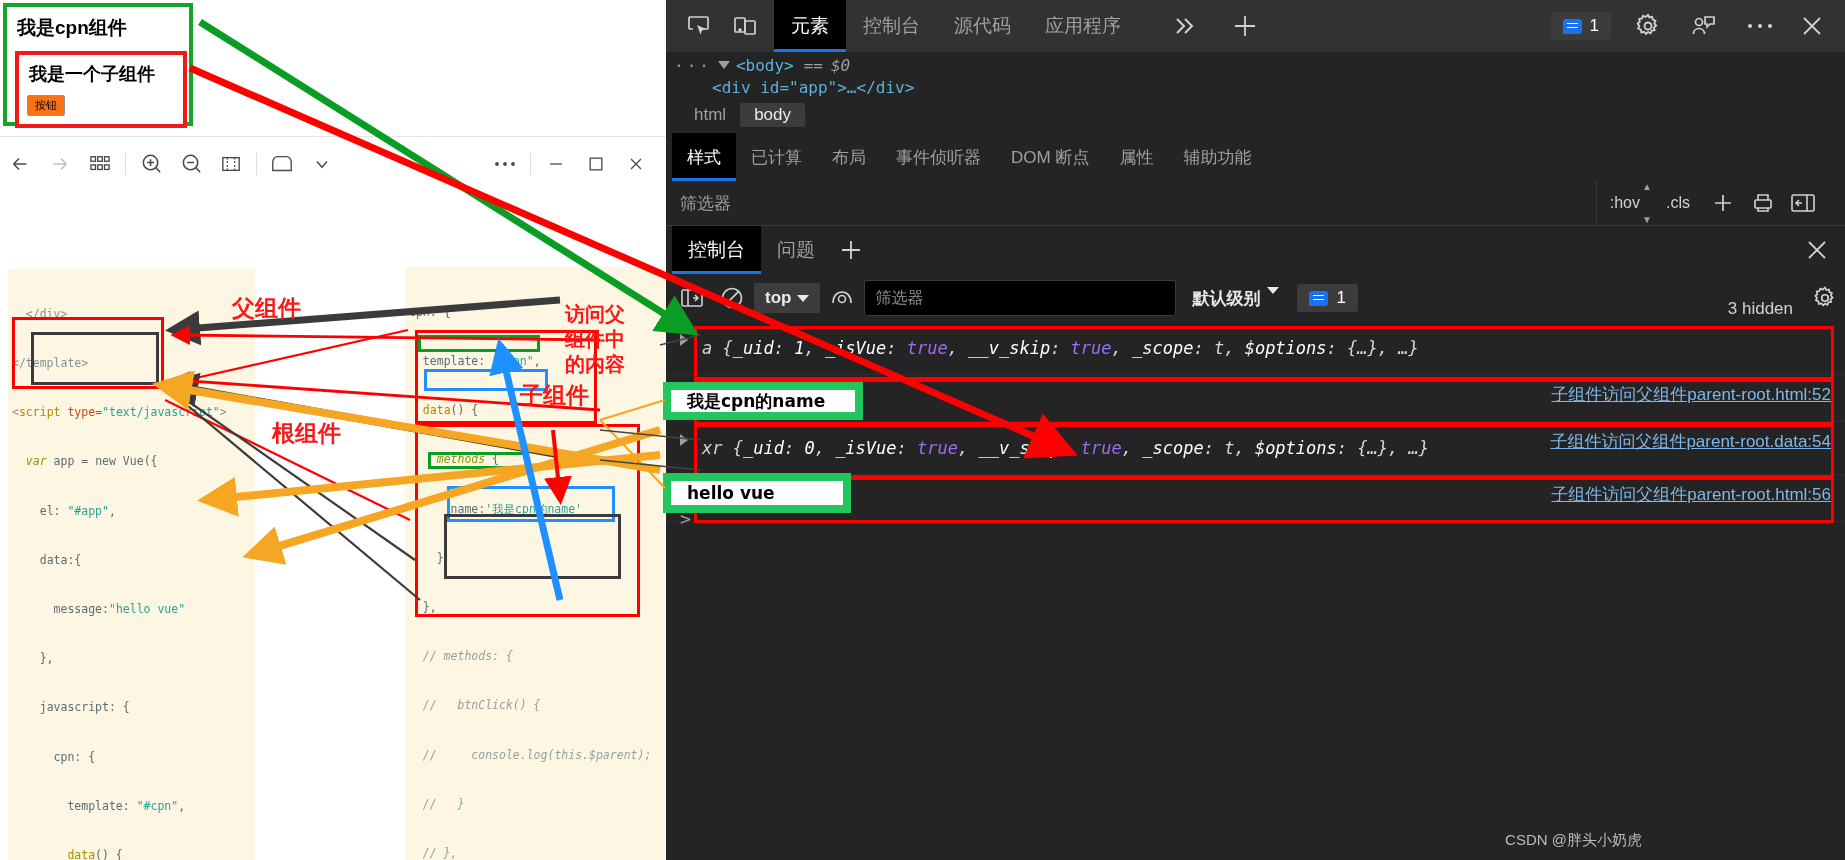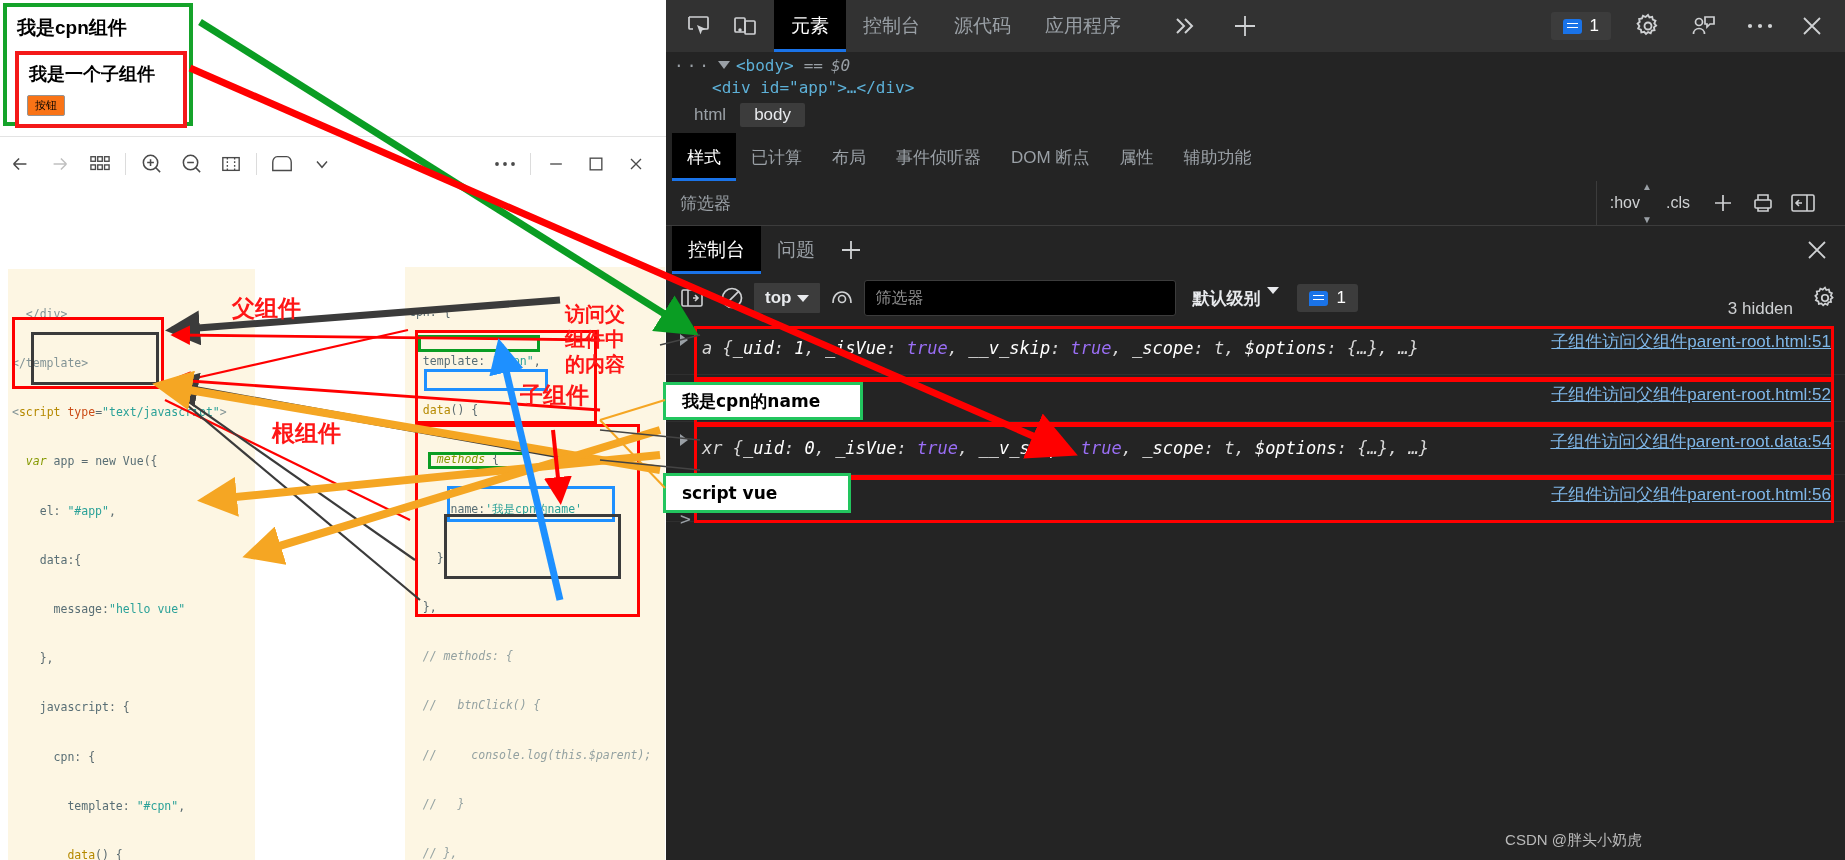--- a/index.html
+++ b/index.html
@@ -108,21 +108,21 @@
 
   #console-log{position:absolute;left:0;top:96px;width:1179px;height:220px;}
   .logrow{position:relative;height:38px;border-bottom:1px solid #2f2f2f;display:flex;align-items:center;padding-left:36px;font-family:"DejaVu Sans Mono","Liberation Mono",monospace;font-size:17px;color:#d8d8d8;font-style:italic;}
   .logrow .arr{position:absolute;left:14px;top:12px;width:0;height:0;border-top:6px solid transparent;border-bottom:6px solid transparent;border-left:8px solid #9aa0a6;}
   .src{position:absolute;right:14px;top:8px;color:#7fb7e8;font-size:17px;text-decoration:underline;font-style:normal;font-family:"Liberation Sans",sans-serif;}
   .lt-num{color:#ffffff;font-style:italic;}
   .lt-bool{color:#9a6ef5;font-style:italic;}
   .prompt{position:absolute;left:14px;top:186px;color:#9aa0a6;font-size:18px;font-family:"DejaVu Sans Mono",monospace;}
 
   
-  .callout{position:absolute;background:#fff;border:3px solid #22c55e;box-sizing:border-box;color:#000;font-size:17px;font-weight:bold;display:flex;align-items:center;padding-left:16px;font-family:"DejaVu Sans","Liberation Sans",sans-serif;}
+  .callout{position:absolute;background:#fff;border:8px solid #22c55e;box-sizing:border-box;color:#000;font-size:17px;font-weight:bold;display:flex;align-items:center;padding-left:16px;font-family:"DejaVu Sans","Liberation Sans",sans-serif;}
   .redrect{position:absolute;border:3px solid #ff0000;box-sizing:border-box;pointer-events:none;}
 
   
   #watermark{position:absolute;right:14px;bottom:10px;color:#b9b9b9;font-size:15px;}
 
   
   #arrows{position:absolute;left:0;top:0;width:1845px;height:860px;pointer-events:none;}
 </style>
 </head>
 <body>
@@ -470,21 +470,20 @@
           <circle cx="12" cy="12" r="3"></circle>
           <path d="M12 2.5l1.2 2.2 2.4-.6.5 2.4 2.3 1-1 2.2 1.6 1.9-1.9 1.6.5 2.4-2.4.3-.9 2.3-2.2-1-1.8 1.6-1.6-1.8-2.4.5-.4-2.4-2.3-.9 1-2.2L3.1 10l1.8-1.6-.5-2.4 2.4-.4.9-2.3 2.2 1L12 2.5z"></path>
         </svg>
       </div>
     </div>
 
     <div id="console-log">
       <div class="logrow" style="height:52px">
         <span class="arr"></span>
         <span>a {<span class="lt-num">_uid</span>: <span class="lt-num">1</span>, <span class="lt-num">_isVue</span>: <span class="lt-bool">true</span>, <span class="lt-num">__v_skip</span>: <span class="lt-bool">true</span>, <span class="lt-num">_scope</span>: t, <span class="lt-num">$options</span>: {…}, …}</span>
-        <span class="src">子组件访问父组件parent-root.html:51</span>
       </div>
       <div class="logrow" style="height:46px">
         <span class="src">子组件访问父组件parent-root.html:52</span>
       </div>
       <div class="logrow" style="height:52px">
         <span class="arr"></span>
         <span>xr {<span class="lt-num">_uid</span>: <span class="lt-num">0</span>, <span class="lt-num">_isVue</span>: <span class="lt-bool">true</span>, <span class="lt-num">__v_skip</span>: <span class="lt-bool">true</span>, <span class="lt-num">_scope</span>: t, <span class="lt-num">$options</span>: {…}, …}</span>
         <span class="src">子组件访问父组件parent-root.data:54</span>
       </div>
       <div class="logrow" style="height:46px">
@@ -492,21 +491,21 @@
       </div>
       <div class="prompt">&gt;</div>
     </div>
 
     <div class="redrect" style="left:28px;top:100px;width:1140px;height:54px"></div>
     <div class="redrect" style="left:28px;top:153px;width:1140px;height:46px"></div>
     <div class="redrect" style="left:28px;top:198px;width:1140px;height:54px"></div>
     <div class="redrect" style="left:28px;top:251px;width:1140px;height:46px"></div>
 
     <div class="callout" style="left:-3px;top:156px;width:200px;height:38px">我是cpn的name</div>
-    <div class="callout" style="left:-3px;top:247px;width:188px;height:40px">script vue</div>
+    <div class="callout" style="left:-3px;top:247px;width:188px;height:40px">hello vue</div>
   </div>
 
   <div id="watermark">CSDN @胖头小奶虎</div>
 </div>
 
 <svg id="arrows" viewBox="0 0 1845 860">
   <defs>
     <marker id="ar-red" markerWidth="7" markerHeight="7" refX="5" refY="3.5" orient="auto">
       <path d="M0,0 L7,3.5 L0,7 z" fill="#ff0000"></path>
     </marker>

